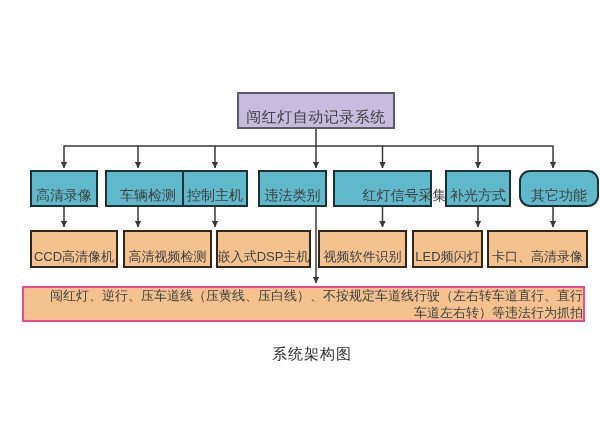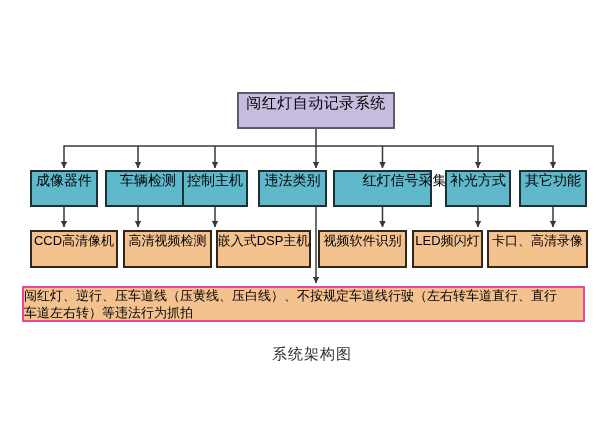--- a/index.html
+++ b/index.html
@@ -2,43 +2,43 @@
 <html><head>
 <meta charset="utf-8">
 <style>
   html,body{margin:0;padding:0;background:#ffffff;}
   body{font-family:"Liberation Sans",sans-serif;}
   .canvas{
     position:relative;width:600px;height:440px;background:#ffffff;overflow:hidden;
   }
   .box{
     position:absolute;box-sizing:border-box;
-    display:flex;align-items:flex-start;justify-content:center;
-    text-align:center;color:#000000;white-space:nowrap;
+    display:flex;align-items:flex-end;justify-content:center;
+    text-align:center;color:#404040;white-space:nowrap;
   }
   .root-box{
     left:237px;top:92px;width:158px;height:37px;
     background:#c7bcdf;border:2px solid #5e5a68;
     font-size:15px;letter-spacing:.5px;
   }
   .module{
     top:170px;height:37px;background:#5fb9cb;border:2px solid #1d3038;
     font-size:14px;
   }
   .impl{
     top:230px;height:38px;background:#f4c28f;border:2px solid #33261a;
     font-size:13px;
   }
   .m0{left:30px;width:68px;}
   .m1{left:105px;width:86px;}
   .m2{left:182px;width:66px;}
   .m3{left:258px;width:69px;}
   .m4{left:333px;width:99px;padding-left:44px;}
   .m5{left:445px;width:66px;}
-  .m6{left:519px;width:68px;}
+  .m6{left:519px;width:80px;border-radius:11px;}
   .i0{left:30px;width:88px;}
   .i1{left:123px;width:89px;}
   .i2{left:216px;width:95px;}
   .i3{left:318px;width:89px;}
   .i4{left:412px;width:71px;}
   .i5{left:487px;width:101px;}
   .violation-box{
     left:22px;top:286px;width:563px;height:36px;
     background:#f4c28f;border:2px solid #ec4899;
     font-size:13px;line-height:17px;
@@ -85,21 +85,21 @@
 
       <line x1="316" y1="207" x2="316" y2="283" marker-end="url(#ah)"></line>
     </g>
   </svg>
 
   <div class="box root-box">
     <span>闯红灯自动记录系统</span>
   </div>
 
   <div class="box module m0">
-    <span>成像器件</span>
+    <span>高清录像</span>
   </div>
   <div class="box module m1">
     <span>车辆检测</span>
   </div>
   <div class="box module m2">
     <span>控制主机</span>
   </div>
   <div class="box module m3">
     <span>违法类别</span>
   </div>

